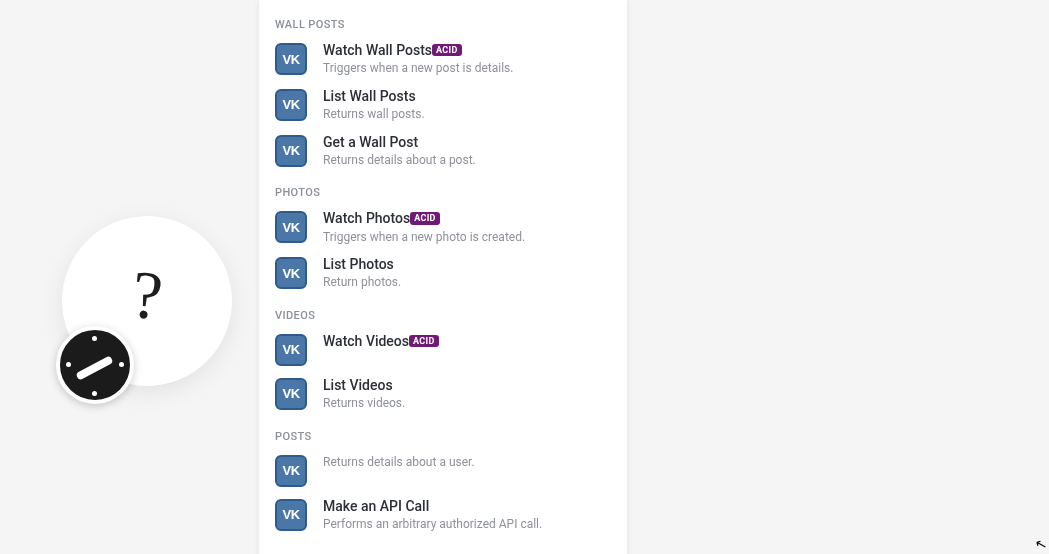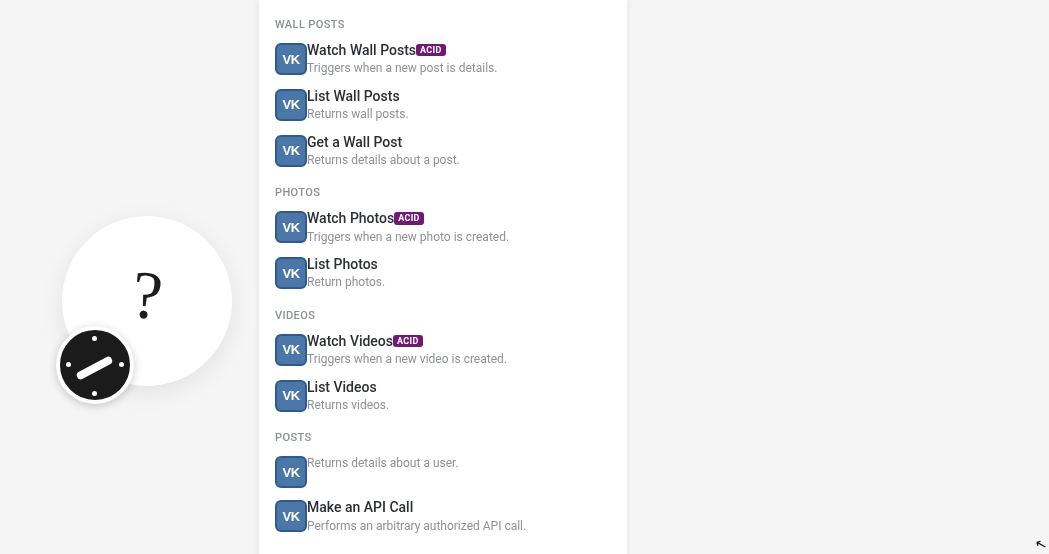--- a/index.html
+++ b/index.html
@@ -44,20 +44,21 @@
     width: 32px;
     height: 32px;
     flex: 0 0 32px;
     border-radius: 6px;
     background: #4a76a8;
     border: 2px solid #2f5a8c;
     box-sizing: border-box;
     display: flex;
     align-items: center;
     justify-content: center;
+    margin-right: 16px;
     margin-top: 2px;
   }
   .vk-letters {
     color: #ffffff;
     font-weight: 700;
     font-size: 13px;
     font-family: Arial, sans-serif;
     letter-spacing: -0.5px;
   }
 
@@ -225,21 +226,20 @@
     <div class="section-header">VIDEOS</div>
     <div class="item">
       <div class="vk-icon">
         <span class="vk-letters">VK</span>
       </div>
       <div class="item-text">
         <div class="item-title-row">
           <span class="item-title">Watch Videos</span>
           <span class="badge-acid">ACID</span>
         </div>
-        <div class="item-desc">Triggers when a new video is created.</div>
       </div>
     </div>
     <div class="item">
       <div class="vk-icon">
         <span class="vk-letters">VK</span>
       </div>
       <div class="item-text">
         <div class="item-title-row">
           <span class="item-title">List Videos</span>
         </div>

